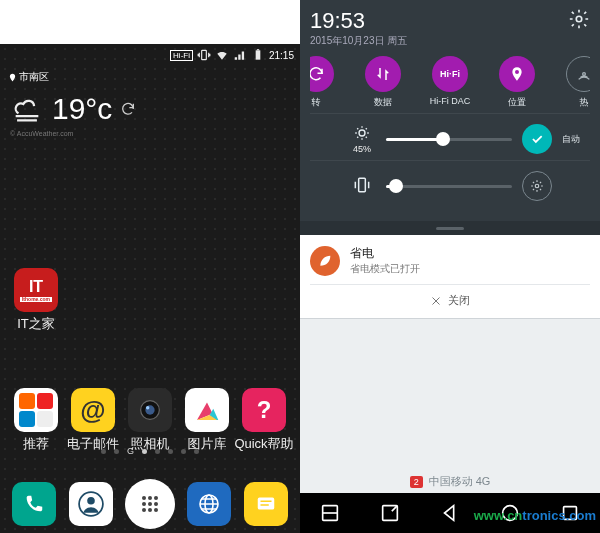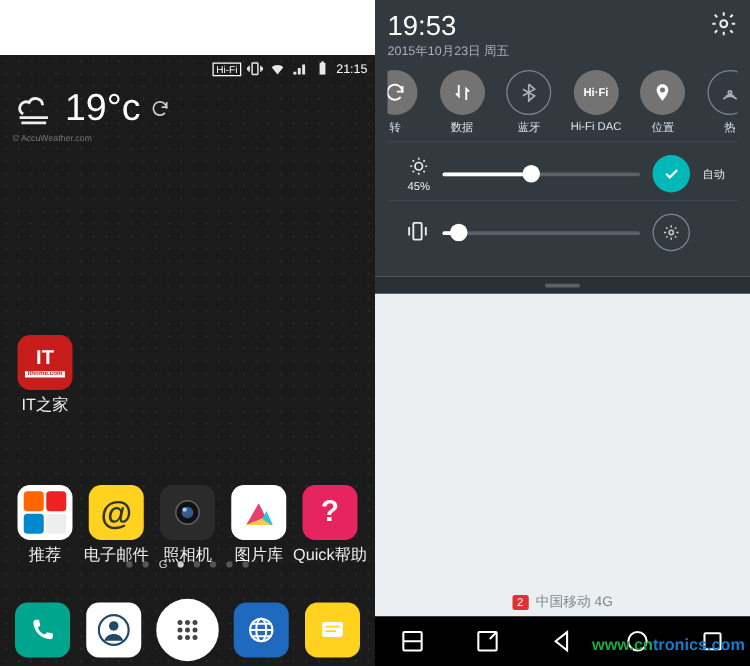--- a/index.html
+++ b/index.html
@@ -38,29 +38,29 @@
   .nav-icon { width: 22px; height: 22px; }
 
   
   .shade-top { background: #323a40; color: #fff; padding: 8px 10px; }
   .shade-time { font-size: 22px; font-weight: 300; display: flex; justify-content: space-between; align-items: flex-start; }
   .shade-date { font-size: 10px; color: #aab; text-align: right; }
   .gear { width: 22px; height: 22px; }
   .qs-row { display: flex; gap: 0; padding: 8px 0 4px 0; overflow: hidden; justify-content: space-between; }
   .qs { width: 48px; display: flex; flex-direction: column; align-items: center; gap: 4px; flex-shrink: 0; }
   .qs-circ { width: 36px; height: 36px; border-radius: 50%; display: flex; align-items: center; justify-content: center; }
-  .on { background: #737373; } .off { background: transparent; border: 1.5px solid #7a868e; }
+  .on { background: #a21caf; } .off { background: transparent; border: 1.5px solid #7a868e; }
   .qs-label { font-size: 9px; color: #dfe6ea; }
 
   .slider-row { display: flex; align-items: center; gap: 10px; padding: 10px 6px 6px 6px; border-top: 1px solid #3f474d; }
   .slider-track { flex: 1; height: 3px; background: #5a6268; border-radius: 2px; position: relative; }
   .slider-fill { position: absolute; height: 3px; background: #fff; border-radius: 2px; }
   .slider-thumb { position: absolute; width: 14px; height: 14px; border-radius: 50%; background: #fff; top: -6px; margin-left: -7px; }
   .slider-end { width: 30px; height: 30px; border-radius: 50%; display: flex; align-items: center; justify-content: center; }
-  .slider-ico { width: 28px; text-align: right; font-size: 9px; color: #eee; }
+  .slider-ico { width: 28px; text-align: center; font-size: 9px; color: #eee; margin-left: 32px; }
 
   .handle { width: 100%; height: 14px; background: #2a3136; display:flex; justify-content:center; align-items:center; }
 
   .card { background: #fff; margin: 0; border-bottom: 1px solid #cfd4d8; padding: 10px; }
   .card-top { display: flex; gap: 10px; align-items: center; }
   .leaf { width: 30px; height: 30px; border-radius: 50%; background: #e0632e; display:flex; align-items:center; justify-content:center; }
   .card-title { font-size: 12px; color: #222; }
   .card-sub { font-size: 10px; color: #777; }
   .card-close { display: flex; justify-content: center; align-items: center; gap: 6px; font-size: 11px; color: #555; padding-top: 8px; border-top: 1px solid #e4e7ea; margin-top: 8px; }
 
@@ -88,20 +88,26 @@
       <svg class="icon" viewBox="0 0 24 24" fill="#fff">
           <path d="M3 20h4v-4H3zM9 20h4v-9H9zM15 20h4V6h-4z"></path>
         </svg>
       <svg class="icon" viewBox="0 0 24 24" fill="#fff">
           <rect x="8" y="4" width="8" height="16"></rect>
           <rect x="10" y="2" width="4" height="2"></rect>
         </svg>
       <span>21:15</span>
     </div>
 
+    <div class="location">
+      <svg width="9" height="9" viewBox="0 0 24 24" fill="#fff">
+          <path d="M12 2C8 2 5 5 5 9c0 5 7 13 7 13s7-8 7-13c0-4-3-7-7-7z"></path>
+        </svg>
+      <span>市南区</span>
+    </div>
 
     <div class="weather">
       <svg width="34" height="34" viewBox="0 0 24 24" fill="none" stroke="#eee" stroke-width="1.6">
         <path d="M17 10a4 4 0 00-7.6-1.5A3.5 3.5 0 006 15"></path>
           <path d="M4 17h16M5 20h14"></path>
       </svg>
       <span class="weather-temp">19°c</span>
       <svg width="16" height="16" viewBox="0 0 24 24" fill="none" stroke="#ccc" stroke-width="2">
           <path d="M20 12a8 8 0 10-2 5"></path>
           <path d="M20 4v6h-6"></path>
@@ -261,28 +267,20 @@
       </div>
       <div class="qs">
         <div class="qs-circ on">
             <svg width="18" height="18" viewBox="0 0 24 24" fill="#fff">
               <path d="M8 4v12l-3-3M16 20V8l3 3" stroke="#fff" stroke-width="2" fill="none"></path>
             </svg>
           </div>
         <span class="qs-label">数据</span>
       </div>
       <div class="qs">
-        <div class="qs-circ off">
-            <svg width="16" height="16" viewBox="0 0 24 24" fill="none" stroke="#a8b2b8" stroke-width="2">
-              <path d="M12 2v20l7-6-14-8m0 8l14-8-7-6"></path>
-            </svg>
-          </div>
-        <span class="qs-label">蓝牙</span>
-      </div>
-      <div class="qs">
         <div class="qs-circ on" style="font-size:9px;font-weight:bold;color:#fff">Hi·Fi</div>
         <span class="qs-label">Hi-Fi DAC</span>
       </div>
       <div class="qs">
         <div class="qs-circ on">
             <svg width="16" height="16" viewBox="0 0 24 24" fill="#fff">
               <path d="M12 2C8 2 5 5 5 9c0 5 7 13 7 13s7-8 7-13c0-4-3-7-7-7zm0 10a3 3 0 110-6 3 3 0 010 6z"></path>
             </svg>
           </div>
         <span class="qs-label">位置</span>
@@ -335,20 +333,39 @@
             <path d="M12 2v3M12 19v3M2 12h3M19 12h3M5 5l2 2M17 17l2 2M5 19l2-2M17 7l2-2"></path>
           </svg>
       </div>
       <span style="width:22px"></span>
     </div>
   </div>
   <div class="handle">
     <div style="width:28px;height:3px;border-radius:2px;background:#5a6268"></div>
   </div>
 
+  <div class="card">
+    <div class="card-top">
+      <div class="leaf">
+        <svg width="16" height="16" viewBox="0 0 24 24" fill="#fff">
+            <path d="M5 19C5 10 12 4 20 4c0 9-6 15-15 15z"></path>
+          </svg>
+      </div>
+      <div>
+        <div class="card-title">省电</div>
+        <div class="card-sub">省电模式已打开</div>
+      </div>
+    </div>
+    <div class="card-close">
+      <svg width="12" height="12" viewBox="0 0 24 24" stroke="#777" stroke-width="2">
+          <path d="M5 5l14 14M19 5L5 19"></path>
+        </svg>
+      <span>关闭</span>
+    </div>
+  </div>
 
   <div class="carrier">
     <span class="simbadge">2</span>
     <span>中国移动 4G</span>
   </div>
 
   <div class="navbar">
     <svg class="nav-icon" viewBox="0 0 24 24" fill="none" stroke="#fff" stroke-width="1.8">
         <rect x="4" y="4" width="16" height="16" rx="1"></rect>
         <path d="M4 12h16"></path>

